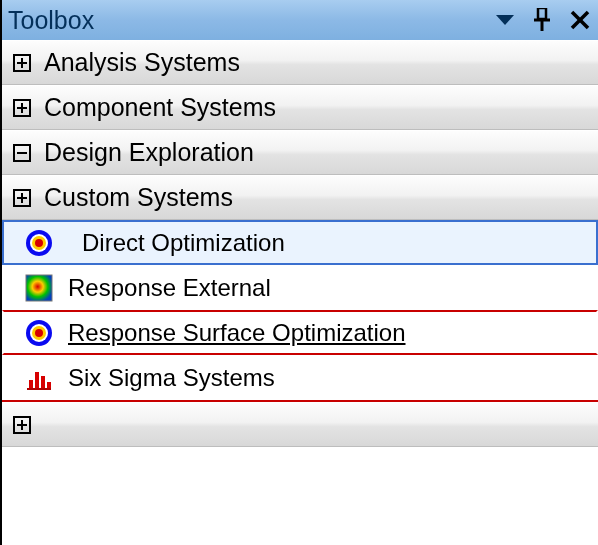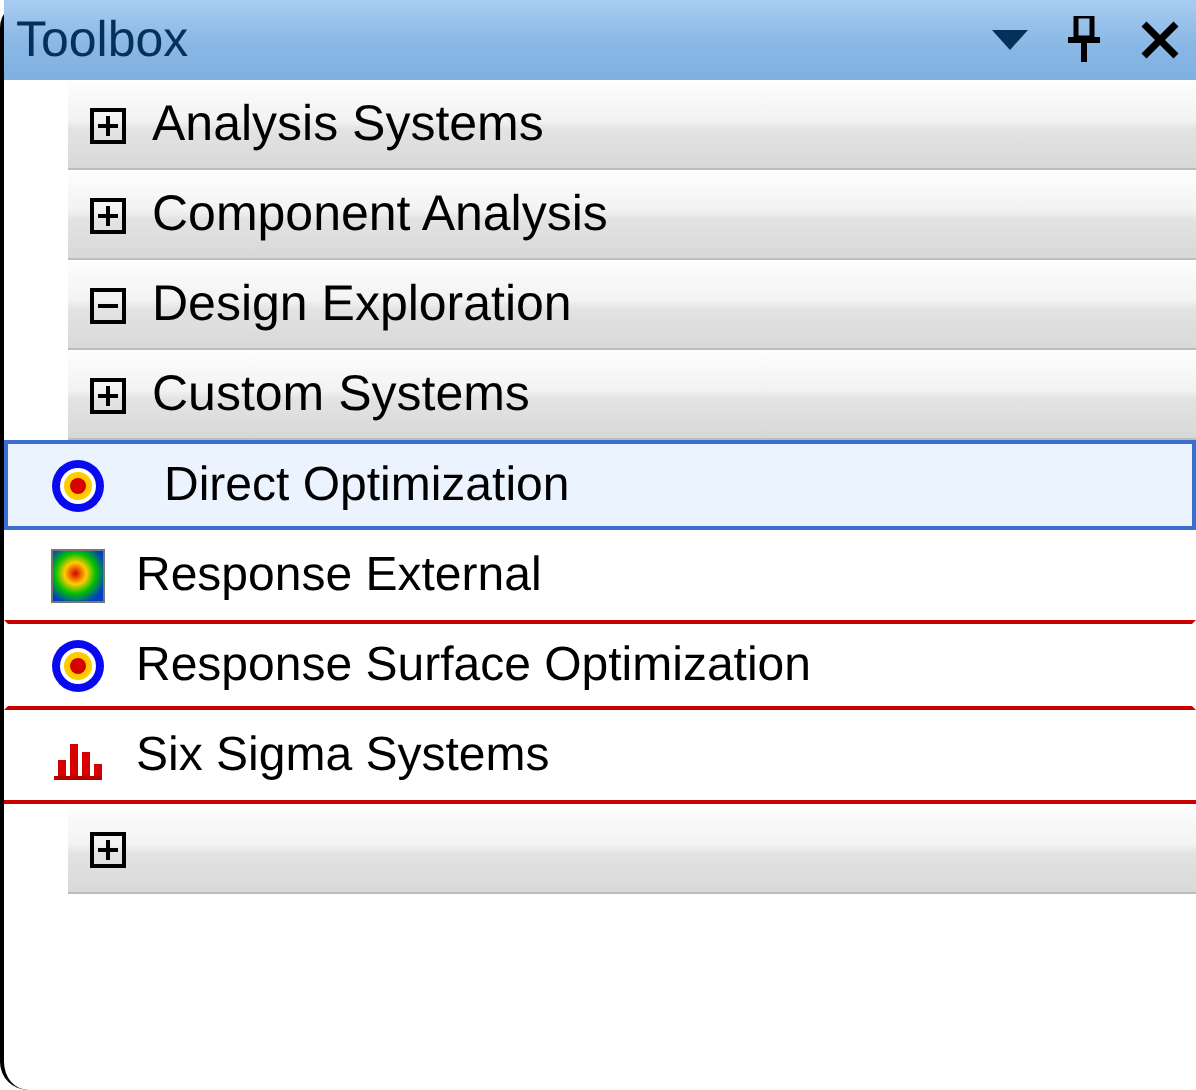--- a/index.html
+++ b/index.html
@@ -10,21 +10,20 @@
     font-size: 24px;
     background: #fff;
     color: #000;
   }
   .panel {
     width: 598px;
     height: 545px;
     border-left: 2px solid #000;
     display: flex;
     flex-direction: column;
-    border-radius: 14px;
   }
   .titlebar {
     height: 40px;
     background: linear-gradient(to bottom, #a8cdf0 0%, #8cb9e6 50%, #7eb0e0 100%);
     display: flex;
     align-items: center;
     justify-content: space-between;
     padding: 0 6px 0 4px;
     color: #04305a;
     font-size: 25px;
@@ -43,21 +42,20 @@
   .section-header {
     height: 45px;
     background: linear-gradient(to bottom, #fdfdfd 0%, #f2f2f2 45%, #e3e3e3 55%, #d8d8d8 100%);
     border-top: 1px solid #fff;
     border-bottom: 1px solid #bdbdbd;
     display: flex;
     align-items: center;
     padding-left: 10px;
     gap: 12px;
     font-size: 25px;
-    margin-left: 32px;
   }
   .expando {
     width: 20px;
     height: 20px;
     display: flex;
     align-items: center;
     justify-content: center;
   }
   .expando svg { display: block; }
 
@@ -77,20 +75,21 @@
   .tree-item.selected {
     background: #eaf3fe;
     border: 2px solid #3a6fcf;
     gap: 28px;
   }
   .tree-item.red-top {
     border-top: 2px solid #c80000;
   }
   .tree-item.red-bottom {
     border-bottom: 2px solid #c80000;
+    text-decoration: underline;
   }
   .tree-item .label {
     color: #000;
   }
   .icon-slot {
     width: 30px;
     height: 30px;
     display: flex;
     align-items: center;
     justify-content: center;
@@ -137,21 +136,21 @@
   </div>
 
   <div class="section-header">
     <span class="expando">
       <svg width="18" height="18" viewBox="0 0 18 18">
         <rect x="1" y="1" width="16" height="16" fill="none" stroke="#000" stroke-width="2"></rect>
         <line x1="4" y1="9" x2="14" y2="9" stroke="#000" stroke-width="2"></line>
         <line x1="9" y1="4" x2="9" y2="14" stroke="#000" stroke-width="2"></line>
       </svg>
     </span>
-    <span>Component Analysis</span>
+    <span>Component Systems</span>
   </div>
 
   <div class="section-header">
     <span class="expando">
       <svg width="18" height="18" viewBox="0 0 18 18">
         <rect x="1" y="1" width="16" height="16" fill="none" stroke="#000" stroke-width="2"></rect>
         <line x1="4" y1="9" x2="14" y2="9" stroke="#000" stroke-width="2"></line>
       </svg>
     </span>
     <span>Design Exploration</span>

